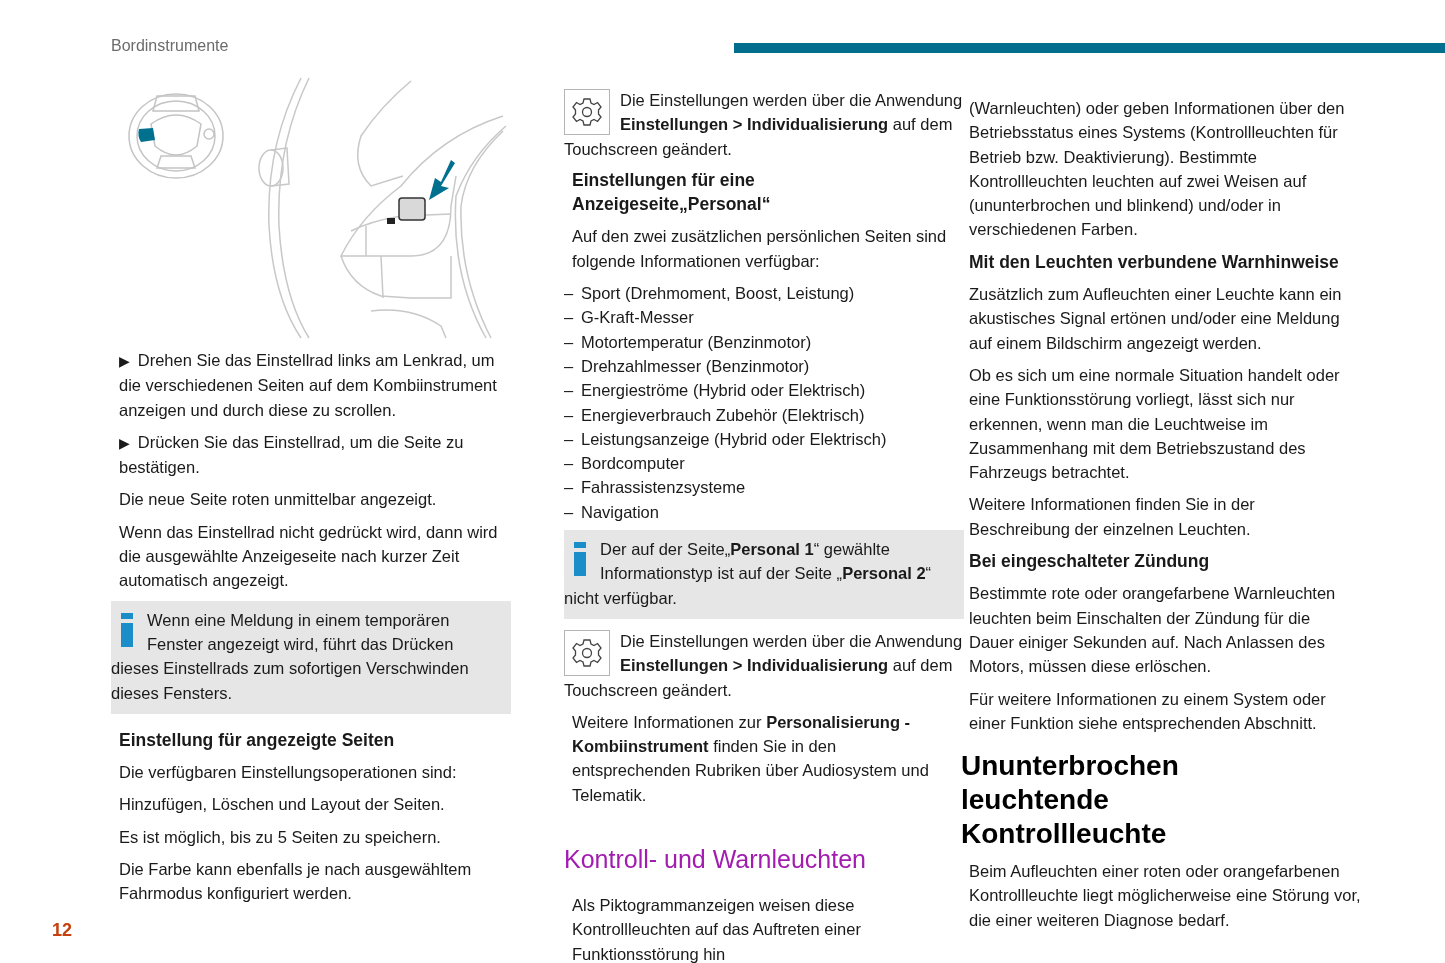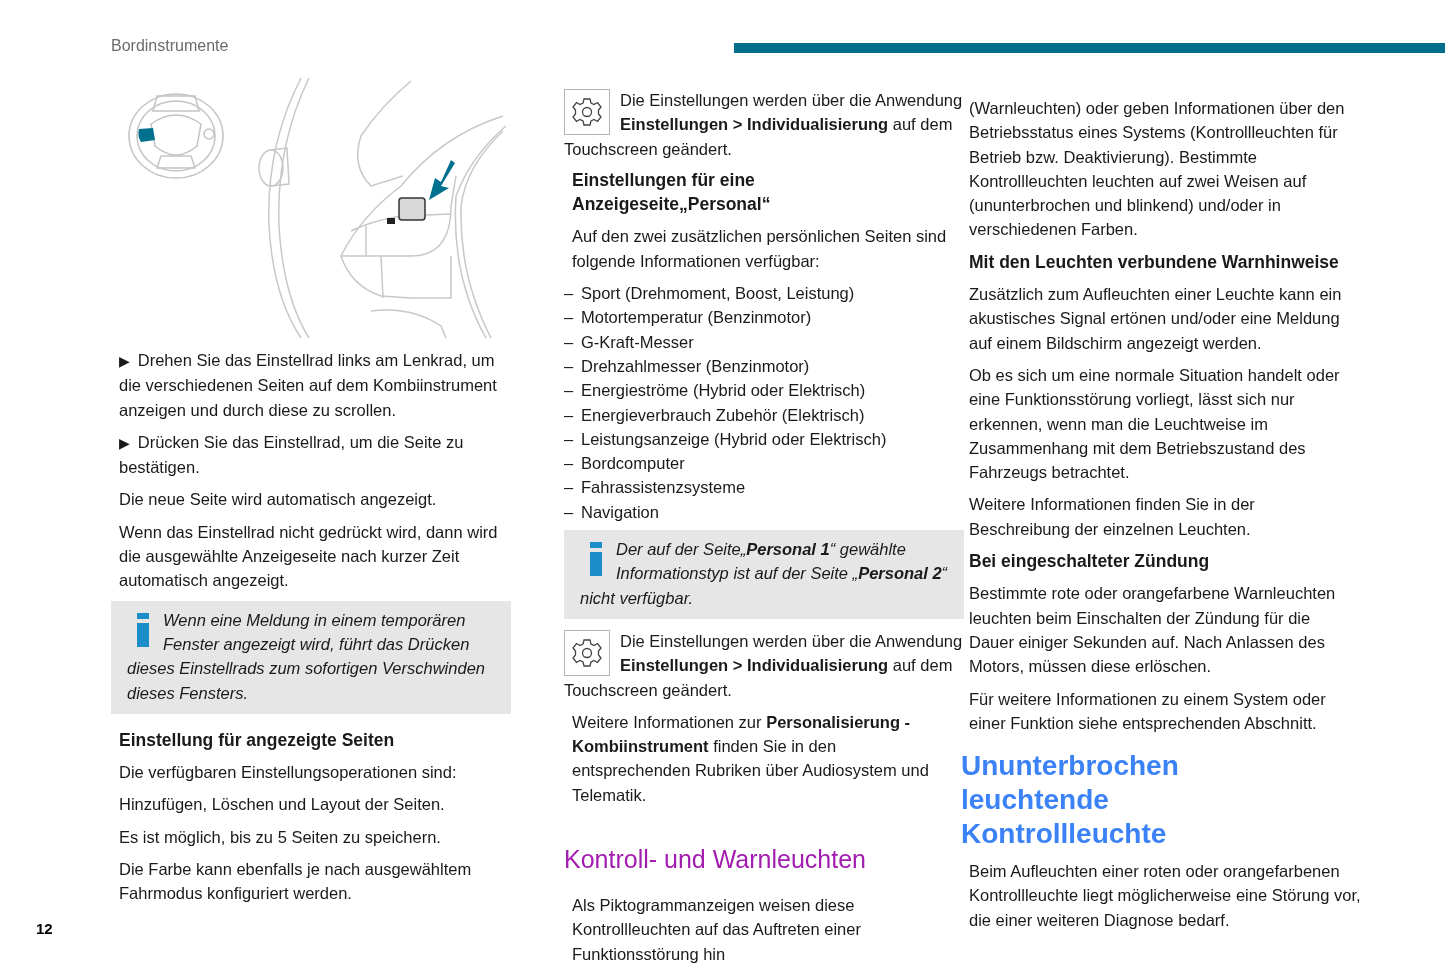--- a/index.html
+++ b/index.html
@@ -9,52 +9,51 @@
   }
   .running-head {
     position: absolute; left: 111px; top: 37px;
     font-size: 16px; color: #6b6b6b;
   }
   .head-bar {
     position: absolute; left: 734px; top: 43px; width: 711px; height: 10px;
     background: #006e8c;
   }
   .page-num {
-    position: absolute; left: 36px; top: 920px;
-    font-size: 15px; font-weight: bold; color: #000000;
+    position: absolute; left: 52px; top: 920px;
+    font-size: 18px; font-weight: bold; color: #c2410c;
   }
   .col { position: absolute; font-size: 16.5px; line-height: 24.3px; }
   .col1 { left: 111px; top: 76px; width: 400px; }
   .col2 { left: 564px; top: 88px; width: 400px; }
   .col3 { left: 961px; top: 88px; width: 400px; }
   .col p { margin: 8px; }
   .illustration { width: 396px; height: 264px; display: block; margin-bottom: 5px; }
   .bullet-tri { font-size: 14px; margin-right: 8px; }
   .note-box {
-    background: #e6e6e6; padding: 7px 12px 9px 16px; margin: 4px 0 0 0;
+    background: #e6e6e6; padding: 7px 12px 9px 0; margin: 4px 0 0 0;
     position: relative;
-    font-style: italic;
   }
   .note-box .info-icon {
     float: left; width: 12px; margin: 5px 14px 0 10px; height: 34px;
     position: relative;
   }
   .info-icon .dot { position: absolute; left: 0; top: 0; width: 12px; height: 6px; background: #1b8ec9; }
   .info-icon .stem { position: absolute; left: 0; top: 10px; width: 12px; height: 24px; background: #1b8ec9; }
   .h-sub { font-weight: bold; font-size: 17.5px; margin: 0; }
   .gear-box {
     float: left; width: 46px; height: 46px; border: 1px solid #b5b5b5;
     margin: 1px 10px 0 0; display: flex; align-items: center; justify-content: center;
     box-sizing: border-box;
   }
   .dash-list { list-style: none; margin: 0; padding: 0; }
   .dash-list li { position: relative; padding-left: 17px; }
   .dash-list li::before { content: "\2013"; position: absolute; left: 0; }
   .h-big-grey { font-size: 25px; color: #a21caf; line-height: 40px; margin: 0; font-weight: normal; }
-  .h-big-bold { font-size: 28px; font-weight: bold; line-height: 34px; margin: 0; color: #3b82f6; }
+  .h-big-bold { font-size: 28px; font-weight: bold; line-height: 34px; margin: 0; color: #000000; }
   b { font-weight: bold; }
 </style>
 </head>
 <body>
 
 <div class="running-head">Bordinstrumente</div>
 <div class="head-bar"></div>
 
 <div class="col col1">
   <svg class="illustration" viewBox="0 0 396 264">
@@ -84,21 +83,21 @@
       <path d="M255 150 L255 180"></path>
       <path d="M260 235 Q300 230 330 250 L335 262"></path>
     </g>
     <rect x="288" y="122" width="26" height="22" rx="3" fill="#d9d9d9" stroke="#333" stroke-width="1.5"></rect>
     <rect x="276" y="142" width="8" height="6" fill="#222"></rect>
     <path d="M344 87 L330 110 L338 112 L318 124 L324 102 L330 106 L340 84 Z" fill="#00708f"></path>
   </svg>
 
   <p><span class="bullet-tri">▶</span><span>Drehen Sie das Einstellrad links am Lenkrad, um die verschiedenen Seiten auf dem Kombiinstrument anzeigen und durch diese zu scrollen.</span></p>
   <p><span class="bullet-tri">▶</span><span>Drücken Sie das Einstellrad, um die Seite zu bestätigen.</span></p>
-  <p>Die neue Seite wird automatisch angezeigt.</p>
+  <p>Die neue Seite roten unmittelbar angezeigt.</p>
   <p>Wenn das Einstellrad nicht gedrückt wird, dann wird die ausgewählte Anzeigeseite nach kurzer Zeit automatisch angezeigt.</p>
 
   <div class="note-box" style="margin-top:5px;">
     <span class="info-icon">
         <span class="dot"></span>
         <span class="stem"></span>
       </span>
     <span>Wenn eine Meldung in einem temporären Fenster angezeigt wird, führt das Drücken dieses Einstellrads zum sofortigen Verschwinden dieses Fensters.</span>
   </div>
 
@@ -117,22 +116,22 @@
         <circle cx="17" cy="17" r="4.5"></circle>
       </svg>
     </span>
     <span>Die Einstellungen werden über die Anwendung </span><b>Einstellungen &gt; Individualisierung</b><span> auf dem Touchscreen geändert.</span>
   </div>
 
   <p class="h-sub" style="margin-top:7px;margin-bottom:7px;">Einstellungen für eine Anzeigeseite„Personal“</p>
   <p style="width:380px;">Auf den zwei zusätzlichen persönlichen Seiten sind folgende Informationen verfügbar:</p>
   <ul class="dash-list">
     <li>Sport (Drehmoment, Boost, Leistung)</li>
+    <li>G-Kraft-Messer</li>
     <li>Motortemperatur (Benzinmotor)</li>
-    <li>G-Kraft-Messer</li>
     <li>Drehzahlmesser (Benzinmotor)</li>
     <li>Energieströme (Hybrid oder Elektrisch)</li>
     <li>Energieverbrauch Zubehör (Elektrisch)</li>
     <li>Leistungsanzeige (Hybrid oder Elektrisch)</li>
     <li>Bordcomputer</li>
     <li>Fahrassistenzsysteme</li>
     <li>Navigation</li>
   </ul>
 
   <div class="note-box" style="margin-top:6px;">

